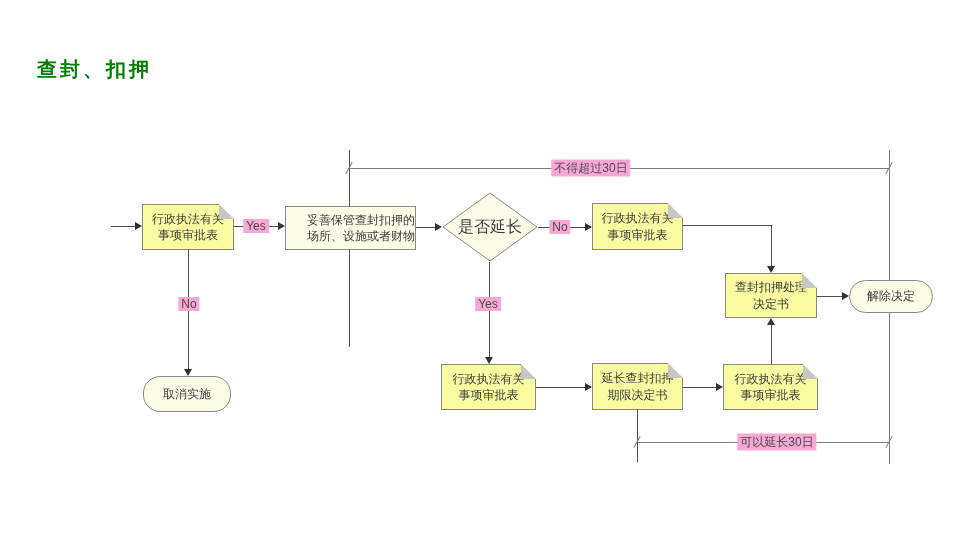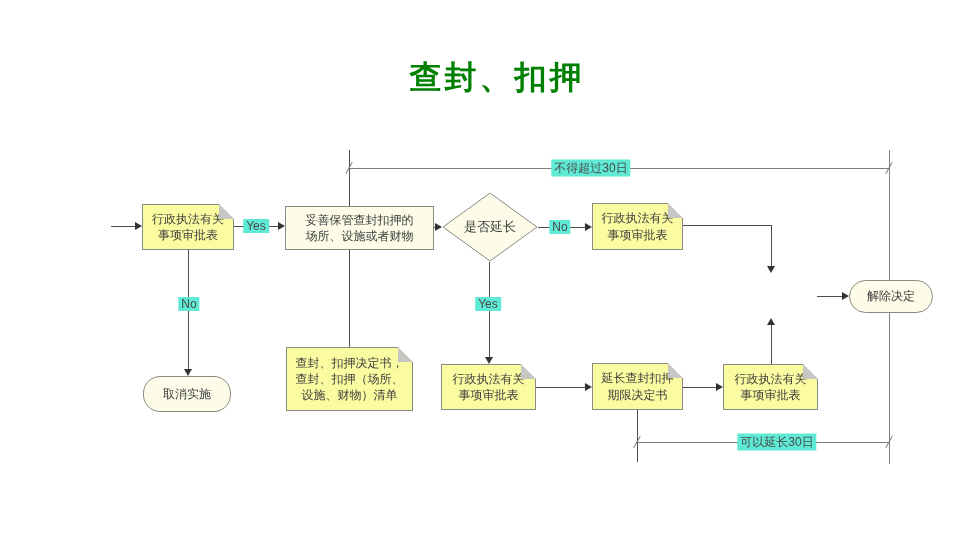--- a/index.html
+++ b/index.html
@@ -1,50 +1,50 @@
 <!DOCTYPE html>
 <html><head>
 <meta charset="utf-8">
 <style>
   html,body{margin:0;padding:0;background:#fff;}
   .canvas{
     position:relative;width:960px;height:540px;background:#ffffff;
     font-family:"Liberation Sans","DejaVu Sans",sans-serif;overflow:hidden;
   }
   .page-title{
-    position:absolute;top:56px;left:37px;width:920px;text-align:center;
-    font-size:32px;font-weight:bold;color:#008000;letter-spacing:3px;
+    position:absolute;top:56px;left:37px;width:920px;
+    font-size:20px;font-weight:bold;color:#008000;letter-spacing:3px;
   }
   .node{
     position:absolute;box-sizing:border-box;display:flex;align-items:center;justify-content:center;
     text-align:center;font-size:12px;line-height:1.35;color:#3d3d3d;white-space:pre-line;
   }
   .rounded{background:#fcfce8;border:1px solid #8a8a85;border-radius:17px;}
   .rect{background:#fcfce8;border:1px solid #8a8a85;}
   .doc{background:#fbfba2;border:1px solid #8a8a85;}
   .doc::before{
     content:"";position:absolute;top:-1px;right:-1px;width:0;height:0;border-style:solid;
     border-width:0 15px 15px 0;
     border-color:transparent #ffffff #c6c6c3 transparent;
   }
   .diamond{position:absolute;}
   .diamond svg{display:block;}
   .dlabel{
     position:absolute;left:0;top:0;right:0;bottom:0;display:flex;align-items:center;justify-content:center;
-    font-size:13px;color:#3d3d3d;text-align:center;
+    font-size:16px;color:#3d3d3d;text-align:center;
   }
   .hl{position:absolute;height:1px;background:#4d4d4d;}
   .vl{position:absolute;width:1px;background:#4d4d4d;}
   .bracket{background:#7d7d7d;}
   .arr{position:absolute;width:0;height:0;border-style:solid;}
   .arr-right{border-width:4px 0 4px 7px;border-color:transparent transparent transparent #333333;}
   .arr-down{border-width:7px 4px 0 4px;border-color:#333333 transparent transparent transparent;}
   .arr-up{border-width:0 4px 7px 4px;border-color:transparent transparent #333333 transparent;}
   .elabel{
-    position:absolute;transform:translate(-50%,-50%);background:#5eead4;padding:0 3px;
+    position:absolute;transform:translate(-50%,-50%);background:#f9a8d4;padding:0 3px;
     font-size:12px;color:#4a4a4a;white-space:nowrap;text-align:right;
   }
   .tick{
     position:absolute;width:13px;height:1px;background:#7d7d7d;
     transform:translate(-50%,-50%) rotate(-60deg);
   }
 </style>
 </head>
 <body>
 
@@ -97,51 +97,50 @@
   <div class="arr arr-right" style="left:716px;top:383px;"></div>
 
   <div class="vl" style="left:349px;top:250px;height:97px;"></div>
 
 
   <div class="node doc" style="left:142px;top:204px;width:92px;height:46px;">
     <span>行政执法有关
 事项审批表</span>
   </div>
 
-  <div class="node rect" style="left:285px;top:206px;width:149px;height:44px;">
+  <div class="node rect" style="left:285px;top:206px;width:131px;height:44px;justify-content:flex-end;">
     <span>妥善保管查封扣押的
 场所、设施或者财物</span>
   </div>
 
   <div class="diamond" style="left:442px;top:192px;width:96px;height:70px;">
     <svg width="96" height="70">
       <polygon points="48,1 95,35 48,69 1,35" fill="#fcfce8" stroke="#8a8a85" stroke-width="1"></polygon>
     </svg>
     <span class="dlabel">是否延长</span>
   </div>
 
   <div class="node doc" style="left:592px;top:203px;width:91px;height:47px;">
     <span>行政执法有关
 事项审批表</span>
   </div>
 
+  <div class="node doc" style="left:725px;top:273px;width:92px;height:45px;">
+    <span>查封扣押处理
+决定书</span>
+  </div>
 
   <div class="node rounded" style="left:849px;top:280px;width:84px;height:33px;">
     <span>解除决定</span>
   </div>
 
   <div class="node rounded" style="left:143px;top:376px;width:88px;height:36px;">
     <span>取消实施</span>
   </div>
 
-  <div class="node doc" style="left:286px;top:347px;width:127px;height:64px;">
-    <span>查封、扣押决定书，
-查封、扣押（场所、
-设施、财物）清单</span>
-  </div>
 
   <div class="node doc" style="left:441px;top:364px;width:95px;height:46px;">
     <span>行政执法有关
 事项审批表</span>
   </div>
 
   <div class="node doc" style="left:592px;top:363px;width:91px;height:47px;">
     <span>延长查封扣押
 期限决定书</span>
   </div>

